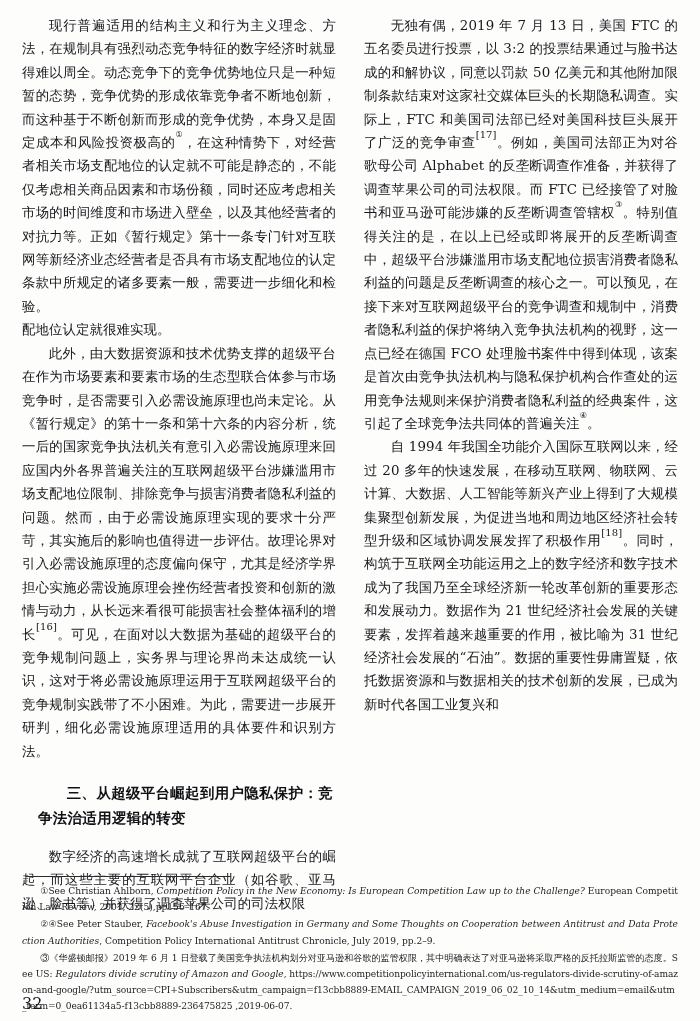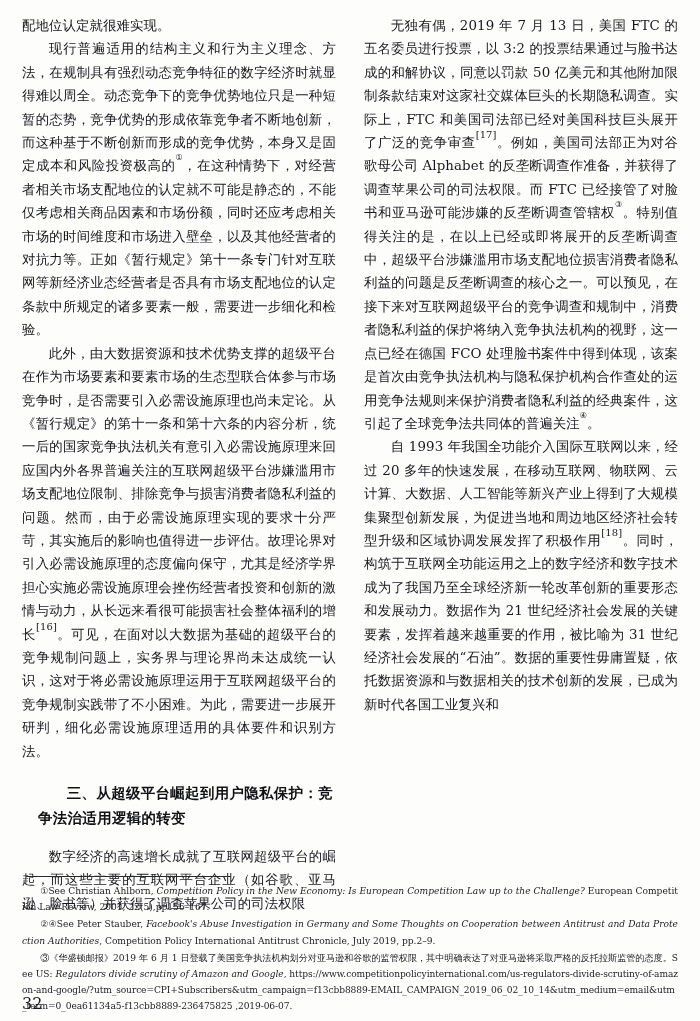--- a/index.html
+++ b/index.html
@@ -116,37 +116,37 @@
 </style>
 </head>
 <body>
 
 <div class="page">
 
   <div class="columns">
 
     <div class="col">
 
+      <p class="para"><span>现行普遍适用的结构主义和行为主义理念、方法，在规制具有强烈动态竞争特征的数字经济时就显得难以周全。动态竞争下的竞争优势地位只是一种短暂的态势，竞争优势的形成依靠竞争者不断地创新，而这种基于不断创新而形成的竞争优势，本身又是固定成本和风险投资极高的</span><span class="sup">①</span><span>，在这种情势下，对经营者相关市场支配地位的认定就不可能是静态的，不能仅考虑相关商品因素和市场份额，同时还应考虑相关市场的时间维度和市场进入壁垒，以及其他经营者的对抗力等。正如《暂行规定》第十一条专门针对互联网等新经济业态经营者是否具有市场支配地位的认定条款中所规定的诸多要素一般，需要进一步细化和检验。</span></p>
+
       <p class="para noindent">配地位认定就很难实现。</p>
-
-      <p class="para"><span>现行普遍适用的结构主义和行为主义理念、方法，在规制具有强烈动态竞争特征的数字经济时就显得难以周全。动态竞争下的竞争优势地位只是一种短暂的态势，竞争优势的形成依靠竞争者不断地创新，而这种基于不断创新而形成的竞争优势，本身又是固定成本和风险投资极高的</span><span class="sup">①</span><span>，在这种情势下，对经营者相关市场支配地位的认定就不可能是静态的，不能仅考虑相关商品因素和市场份额，同时还应考虑相关市场的时间维度和市场进入壁垒，以及其他经营者的对抗力等。正如《暂行规定》第十一条专门针对互联网等新经济业态经营者是否具有市场支配地位的认定条款中所规定的诸多要素一般，需要进一步细化和检验。</span></p>
 
       <p class="para"><span>此外，由大数据资源和技术优势支撑的超级平台在作为市场要素和要素市场的生态型联合体参与市场竞争时，是否需要引入必需设施原理也尚未定论。从《暂行规定》的第十一条和第十六条的内容分析，统一后的国家竞争执法机关有意引入必需设施原理来回应国内外各界普遍关注的互联网超级平台涉嫌滥用市场支配地位限制、排除竞争与损害消费者隐私利益的问题。然而，由于必需设施原理实现的要求十分严苛，其实施后的影响也值得进一步评估。故理论界对引入必需设施原理的态度偏向保守，尤其是经济学界担心实施必需设施原理会挫伤经营者投资和创新的激情与动力，从长远来看很可能损害社会整体福利的增长</span><span class="supnum">[16]</span><span>。可见，在面对以大数据为基础的超级平台的竞争规制问题上，实务界与理论界尚未达成统一认识，这对于将必需设施原理运用于互联网超级平台的竞争规制实践带了不小困难。为此，需要进一步展开研判，细化必需设施原理适用的具体要件和识别方法。</span></p>
 
       <h2 class="section-heading">三、从超级平台崛起到用户隐私保护：竞争法治适用逻辑的转变</h2>
 
       <p class="para">数字经济的高速增长成就了互联网超级平台的崛起，而这些主要的互联网平台企业（如谷歌、亚马逊、脸书等）并获得了调查苹果公司的司法权限</p>
     </div>
 
     <div class="col">
 
 
       <p class="para"><span>无独有偶，2019 年 7 月 13 日，美国 FTC 的五名委员进行投票，以 3:2 的投票结果通过与脸书达成的和解协议，同意以罚款 50 亿美元和其他附加限制条款结束对这家社交媒体巨头的长期隐私调查。实际上，FTC 和美国司法部已经对美国科技巨头展开了广泛的竞争审查</span><span class="supnum">[17]</span><span>。例如，美国司法部正为对谷歌母公司 Alphabet 的反垄断调查作准备，并获得了调查苹果公司的司法权限。而 FTC 已经接管了对脸书和亚马逊可能涉嫌的反垄断调查管辖权</span><span class="sup">③</span><span>。特别值得关注的是，在以上已经或即将展开的反垄断调查中，超级平台涉嫌滥用市场支配地位损害消费者隐私利益的问题是反垄断调查的核心之一。可以预见，在接下来对互联网超级平台的竞争调查和规制中，消费者隐私利益的保护将纳入竞争执法机构的视野，这一点已经在德国 FCO 处理脸书案件中得到体现，该案是首次由竞争执法机构与隐私保护机构合作查处的运用竞争法规则来保护消费者隐私利益的经典案件，这引起了全球竞争法共同体的普遍关注</span><span class="sup">④</span><span>。</span></p>
 
-      <p class="para"><span>自 1993 年我国全功能介入国际互联网以来，经过 20 多年的快速发展，在移动互联网、物联网、云计算、大数据、人工智能等新兴产业上得到了大规模集聚型创新发展，为促进当地和周边地区经济社会转型升级和区域协调发展发挥了积极作用</span><span class="supnum">[18]</span><span>。同时，构筑于互联网全功能运用之上的数字经济和数字技术成为了我国乃至全球经济新一轮改革创新的重要形态和发展动力。数据作为 21 世纪经济社会发展的关键要素，发挥着越来越重要的作用，被比喻为 31 世纪经济社会发展的“石油”。数据的重要性毋庸置疑，依托数据资源和与数据相关的技术创新的发展，已成为新时代各国工业复兴和</span></p>
+      <p class="para"><span>自 1994 年我国全功能介入国际互联网以来，经过 20 多年的快速发展，在移动互联网、物联网、云计算、大数据、人工智能等新兴产业上得到了大规模集聚型创新发展，为促进当地和周边地区经济社会转型升级和区域协调发展发挥了积极作用</span><span class="supnum">[18]</span><span>。同时，构筑于互联网全功能运用之上的数字经济和数字技术成为了我国乃至全球经济新一轮改革创新的重要形态和发展动力。数据作为 21 世纪经济社会发展的关键要素，发挥着越来越重要的作用，被比喻为 31 世纪经济社会发展的“石油”。数据的重要性毋庸置疑，依托数据资源和与数据相关的技术创新的发展，已成为新时代各国工业复兴和</span></p>
     </div>
   </div>
 
   <div class="footnote-block">
     <div class="fn-rule"></div>
 
     <p class="footnote"><span>①</span><span>See Christian Ahlborn, </span><span class="it">Competition Policy in the New Economy: Is European Competition Law up to the Challenge?</span><span> European Competition Law Review, 2001, 22(5),pp156–167.</span></p>
 
     <p class="footnote"><span>②④</span><span>See Peter Stauber, </span><span class="it">Facebook's Abuse Investigation in Germany and Some Thoughts on Cooperation between Antitrust and Data Protection Authorities</span><span>, Competition Policy International Antitrust Chronicle, July 2019, pp.2–9.</span></p>
 

